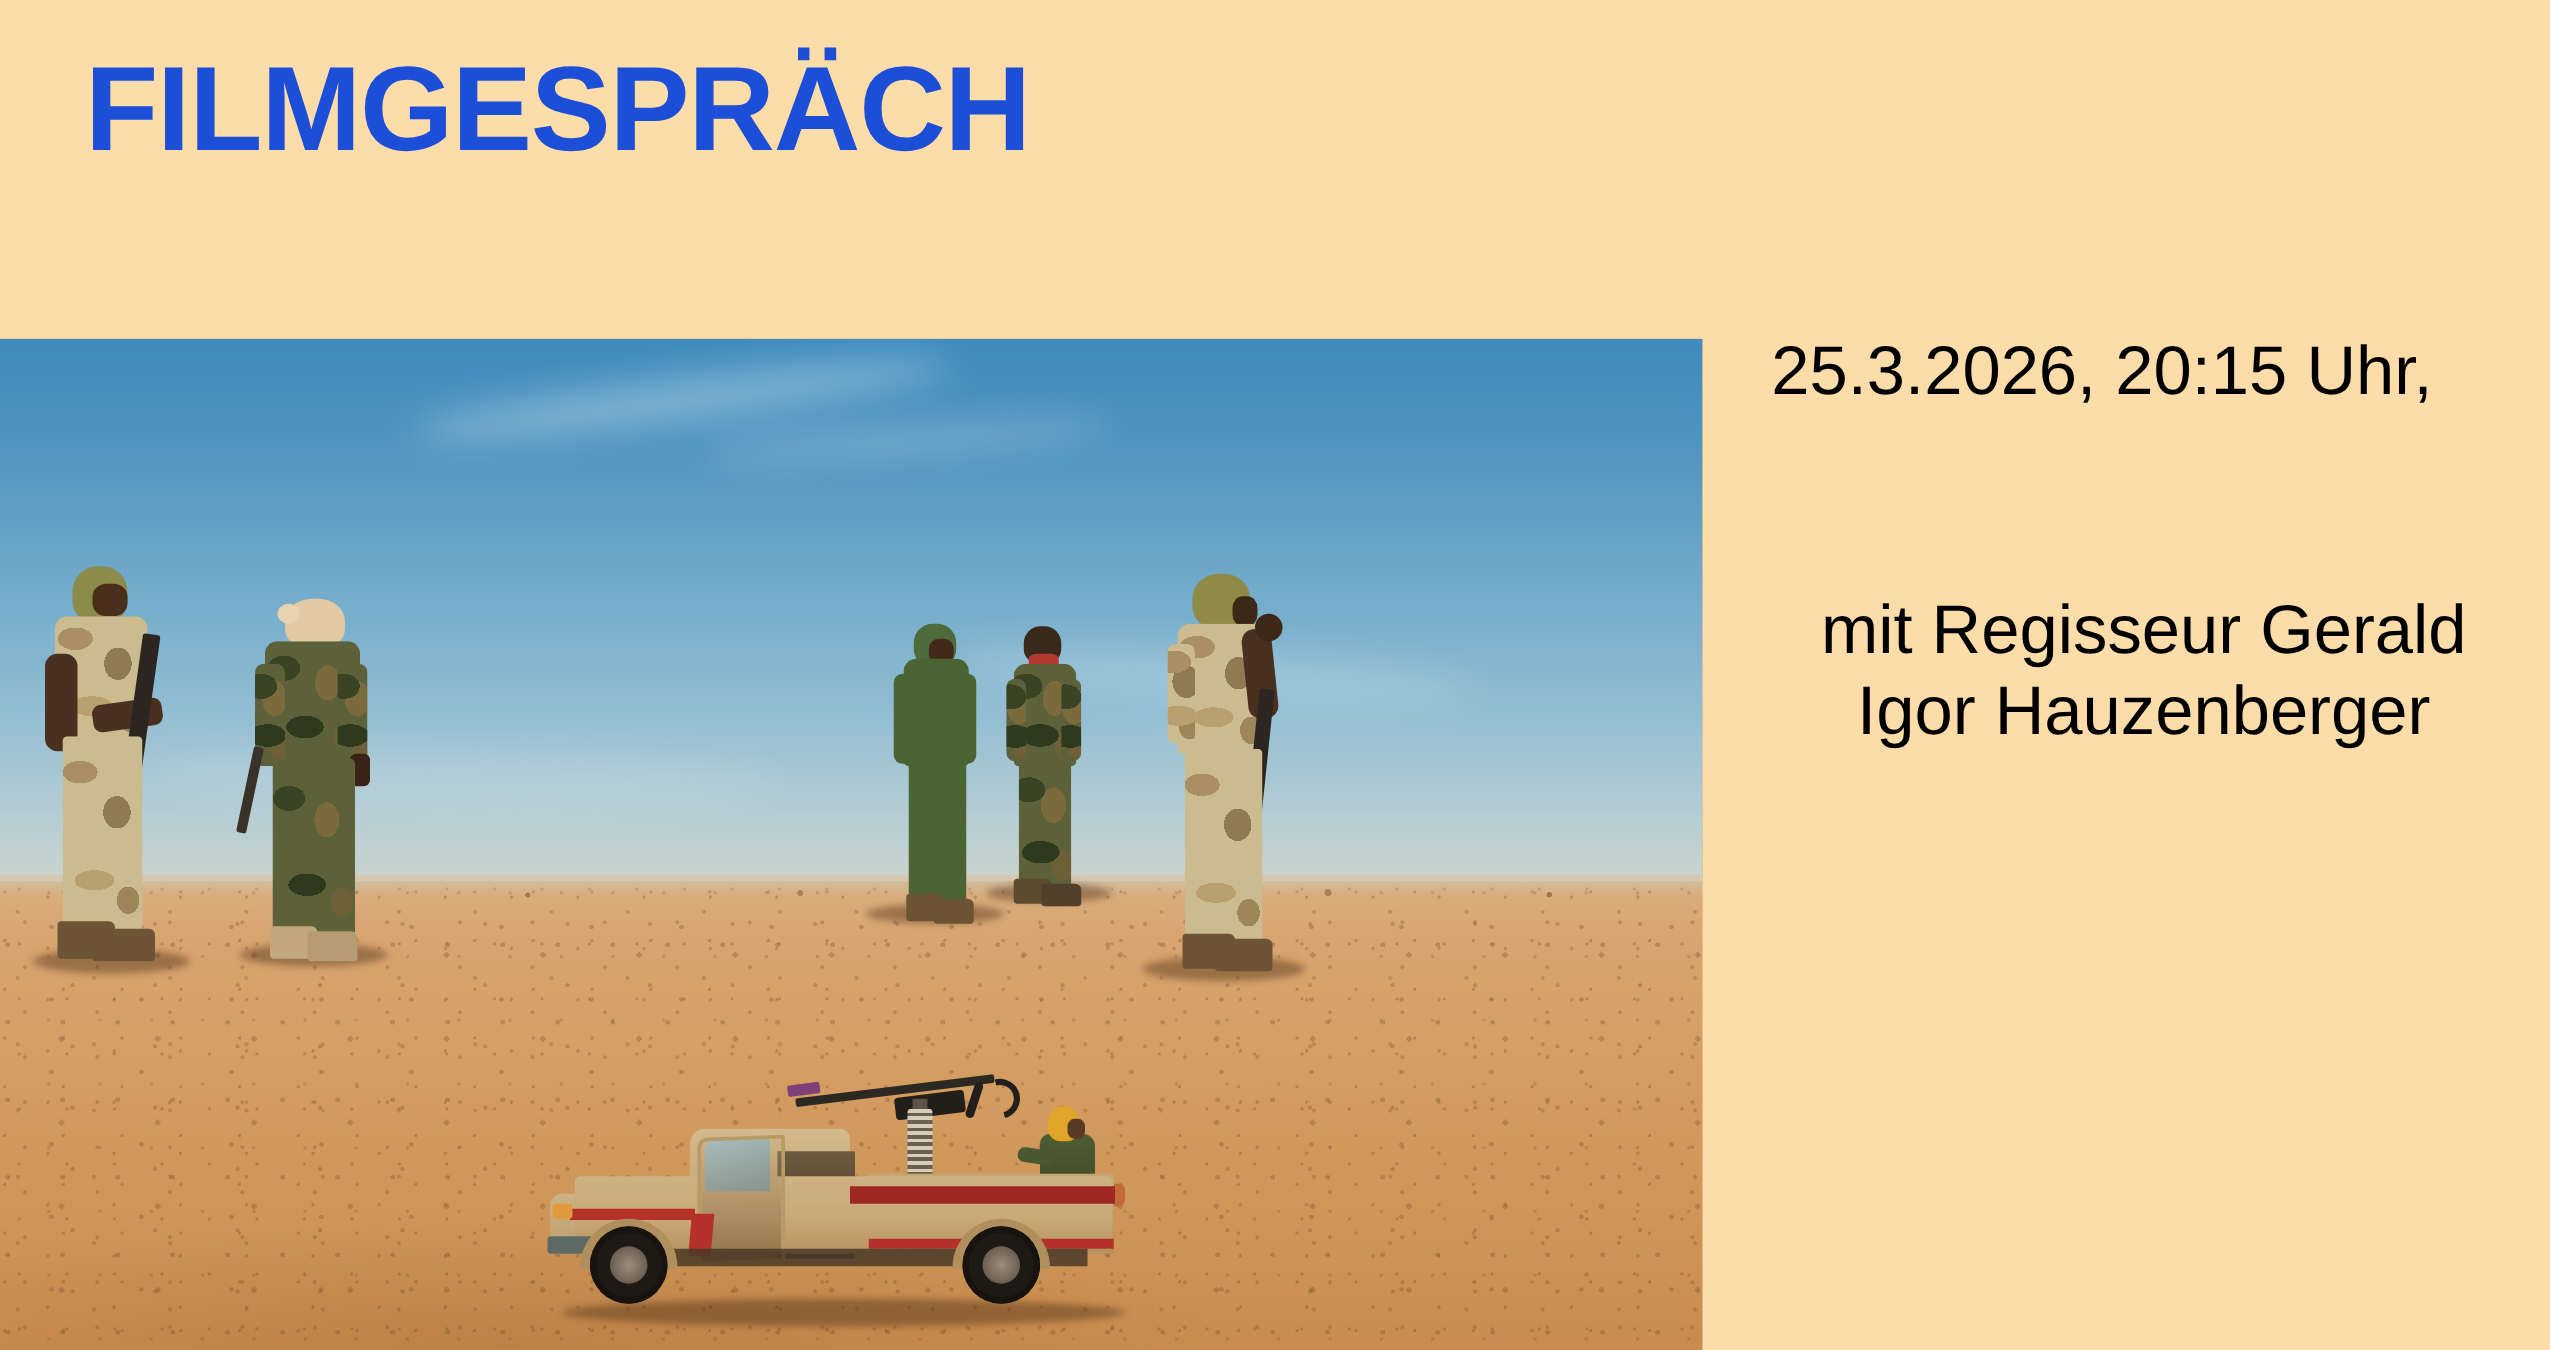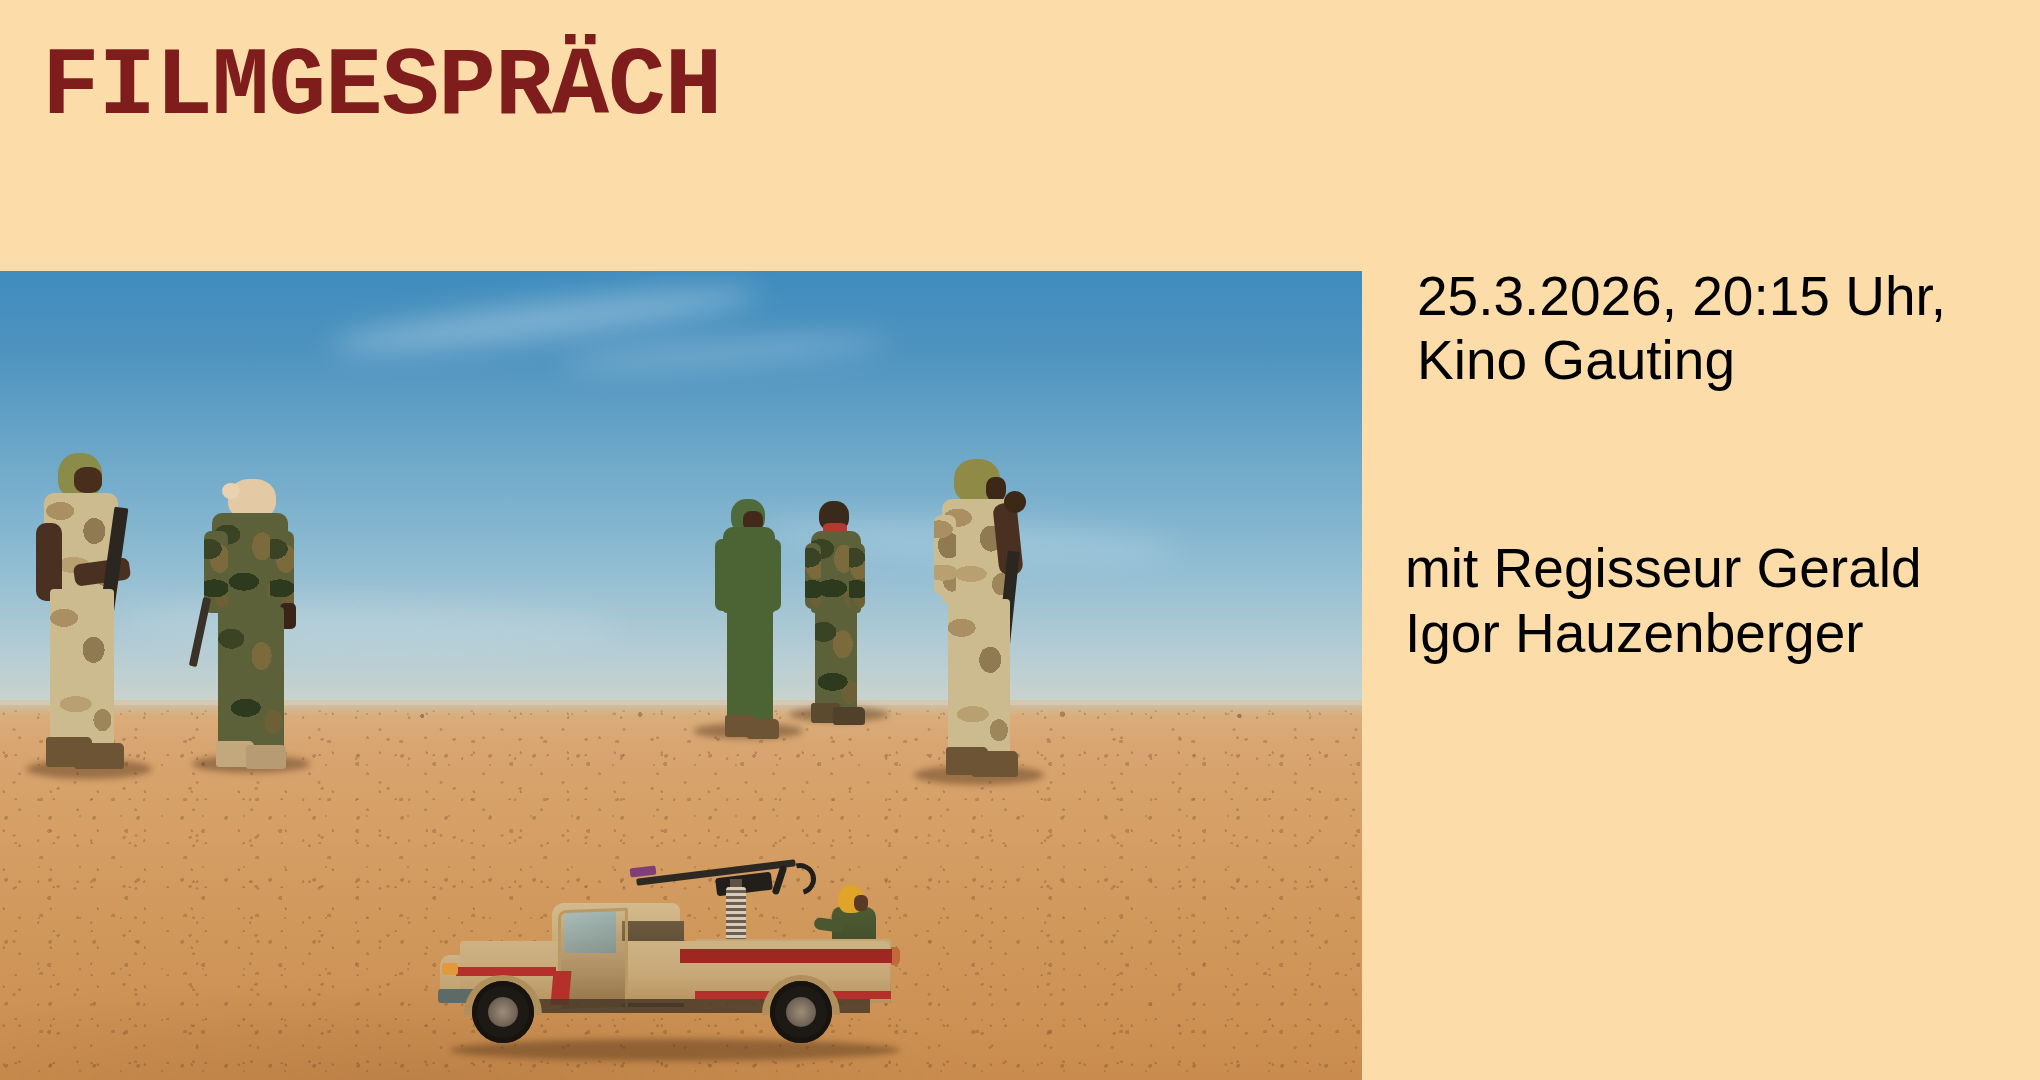--- a/index.html
+++ b/index.html
@@ -14,29 +14,28 @@
     position: relative;
     width: 2040px;
     height: 1080px;
     background: #fcdda9;
     overflow: hidden;
   }
 
   
   .headline {
     position: absolute;
-    left: 42px;
+    left: 68px;
     top: 38px;
     font-size: 96px;
     font-weight: 700;
     letter-spacing: -1px;
-    color: #7f1d1d;
+    color: #1d4ed8;
     line-height: 1.05;
     white-space: nowrap;
-    font-family: Liberation Mono, monospace;
   }
 
   
   .photo {
     position: absolute;
     left: 0;
     top: 271px;
     width: 1362px;
     height: 809px;
     overflow: hidden;
@@ -306,21 +305,21 @@
   .t-film {
     font-size: 55px;
     font-weight: 700;
     color: #000;
     margin-top: 143px;
     white-space: nowrap;
   }
   .t-credit {
     margin-top: 143px;
   }
-  .t-credit .t-line { line-height: 1.18; }
+  .t-credit .t-line { line-height: 1.18; text-align: center; }
 </style>
 </head>
 <body>
 
 <div class="poster">
 
   <div class="headline">FILMGESPRÄCH</div>
 
   <div class="photo">
 
@@ -441,21 +440,20 @@
       <div class="s-boot" style="left:16px; top:288px; width:42px; height:28px;"></div>
       <div class="s-boot" style="left:42px; top:292px; width:46px; height:26px;"></div>
     </div>
 
   </div>
 
   <div class="textcol">
 
     <div class="t-block">
       <div class="t-line">25.3.2026, 20:15 Uhr,</div>
-      <div class="t-line">Kino Gauting</div>
     </div>
 
 
     <div class="t-credit">
       <div class="t-line">mit Regisseur Gerald</div>
       <div class="t-line">Igor Hauzenberger</div>
     </div>
 
   </div>
 

